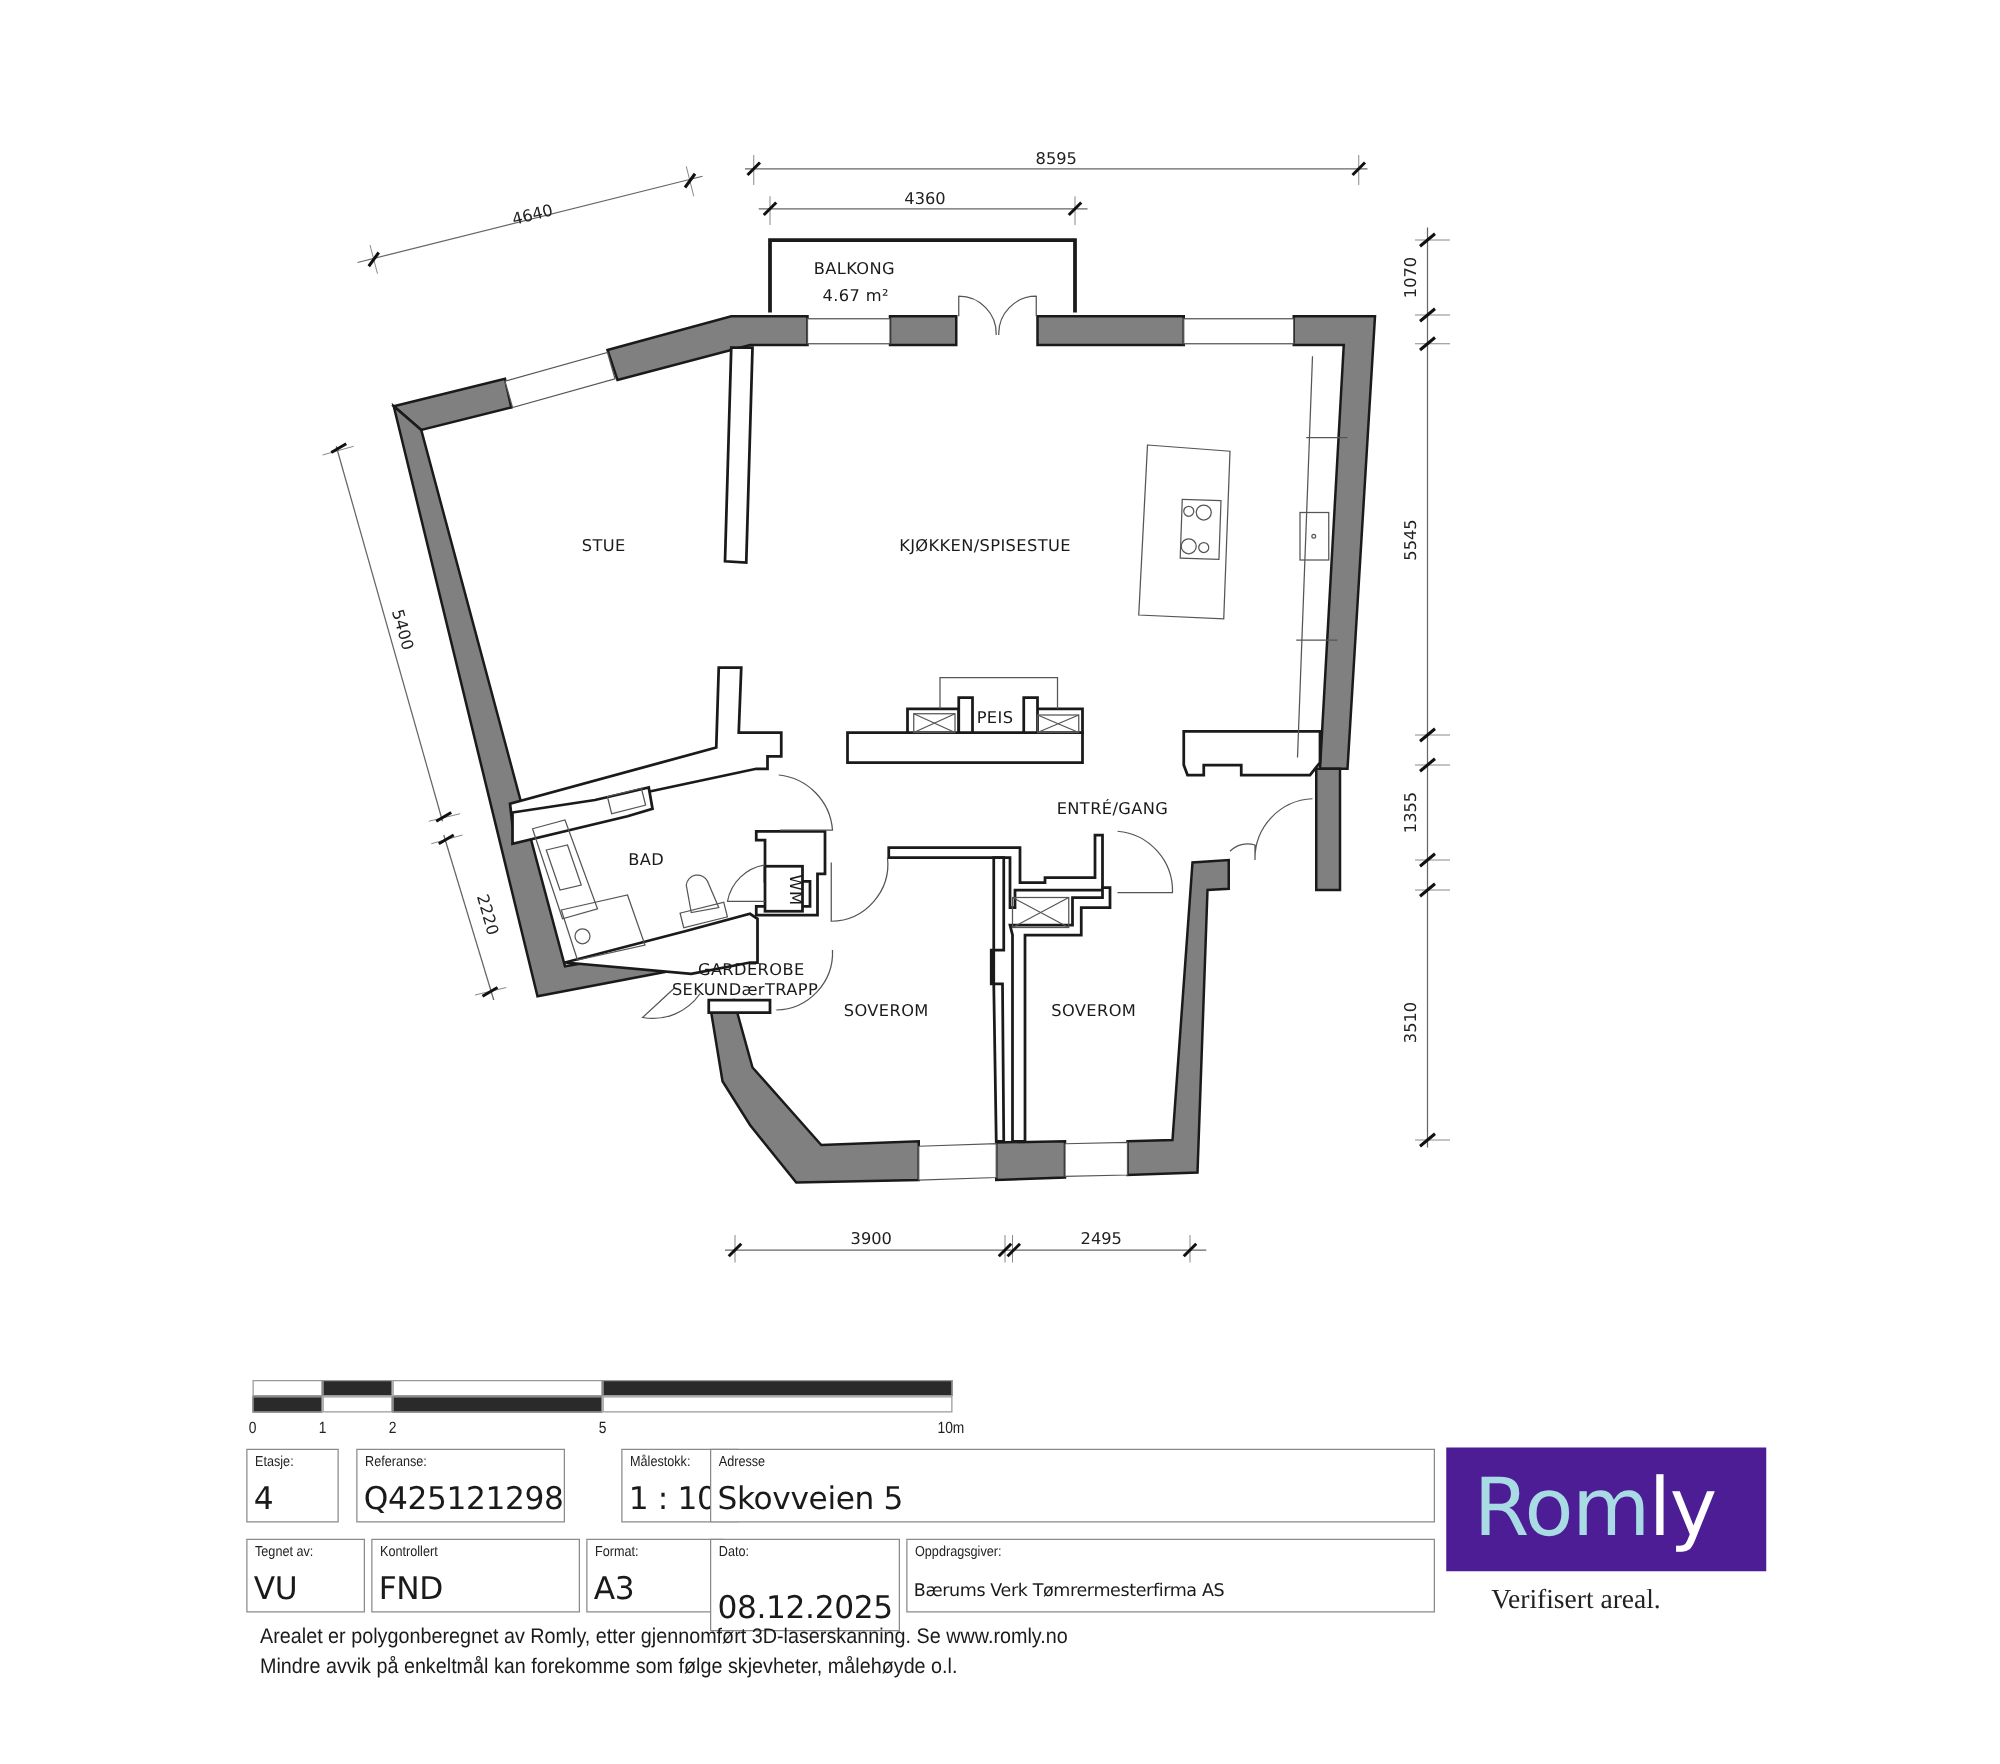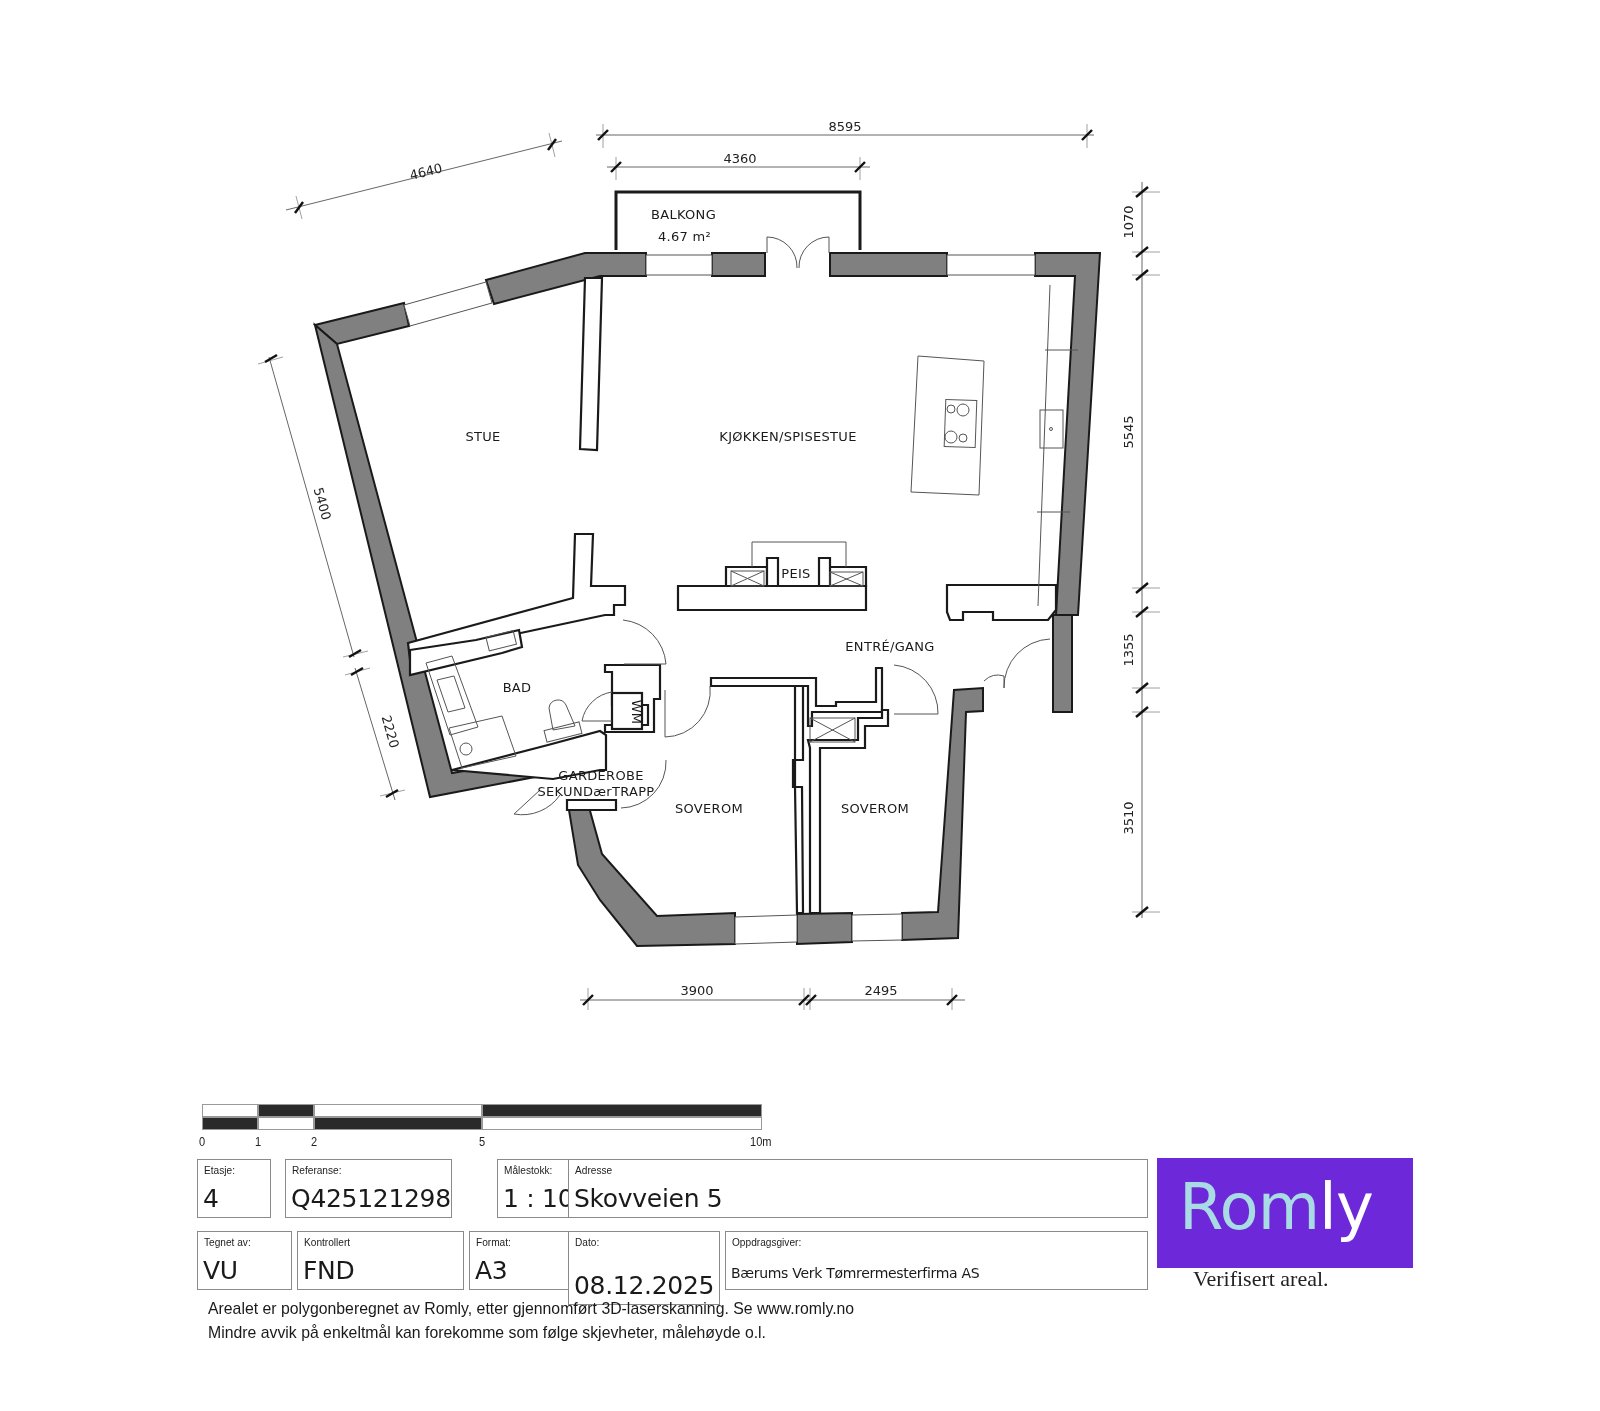--- a/index.html
+++ b/index.html
@@ -25,21 +25,21 @@
     .sb-label { position: absolute; top: 1134px; font-family: "Liberation Sans", sans-serif; font-size: 13px; color: #222; transform: scaleX(0.85); transform-origin: left; }
 
     
     .tb-box { position: absolute; box-sizing: border-box; border: 1.5px solid #8a8a8a; background: #fff; }
     .tb-cap { position: absolute; left: 6px; top: 4px; font-family: "Liberation Sans", sans-serif; font-size: 11.5px; color: #222; transform: scaleX(0.88); transform-origin: left; white-space: nowrap; }
     .tb-val { position: absolute; left: 5px; bottom: 4px; font-family: "DejaVu Sans", sans-serif; font-size: 25px; color: #1a1a1a; white-space: nowrap; letter-spacing: -0.3px; }
     .tb-val.small { font-size: 14px; bottom: 8px; }
 
     .footnote { position: absolute; left: 208px; font-family: "Liberation Sans", sans-serif; font-size: 17px; color: #1a1a1a; white-space: nowrap; transform: scaleX(0.93); transform-origin: left; }
 
-    #logo { position: absolute; left: 1157px; top: 1158px; width: 256px; height: 110px; background: #6d28d9; }
+    #logo { position: absolute; left: 1157px; top: 1158px; width: 256px; height: 99px; background: #4c1d95; }
     #logo-text { position: absolute; left: 22px; top: 4px; font-family: "DejaVu Sans", sans-serif; font-size: 64px; letter-spacing: -1px; line-height: 90px; }
     #logo-rom { color: #a8dbe3; }
     #logo-ly { color: #ffffff; }
     #tagline { position: absolute; left: 1193px; top: 1266px; font-family: Liberation Serif, serif; font-size: 22px; color: #222; }
   </style>
 </head>
 <body>
 
 <svg id="plan" viewBox="0 0 1600 1060" xmlns="http://www.w3.org/2000/svg">
 

